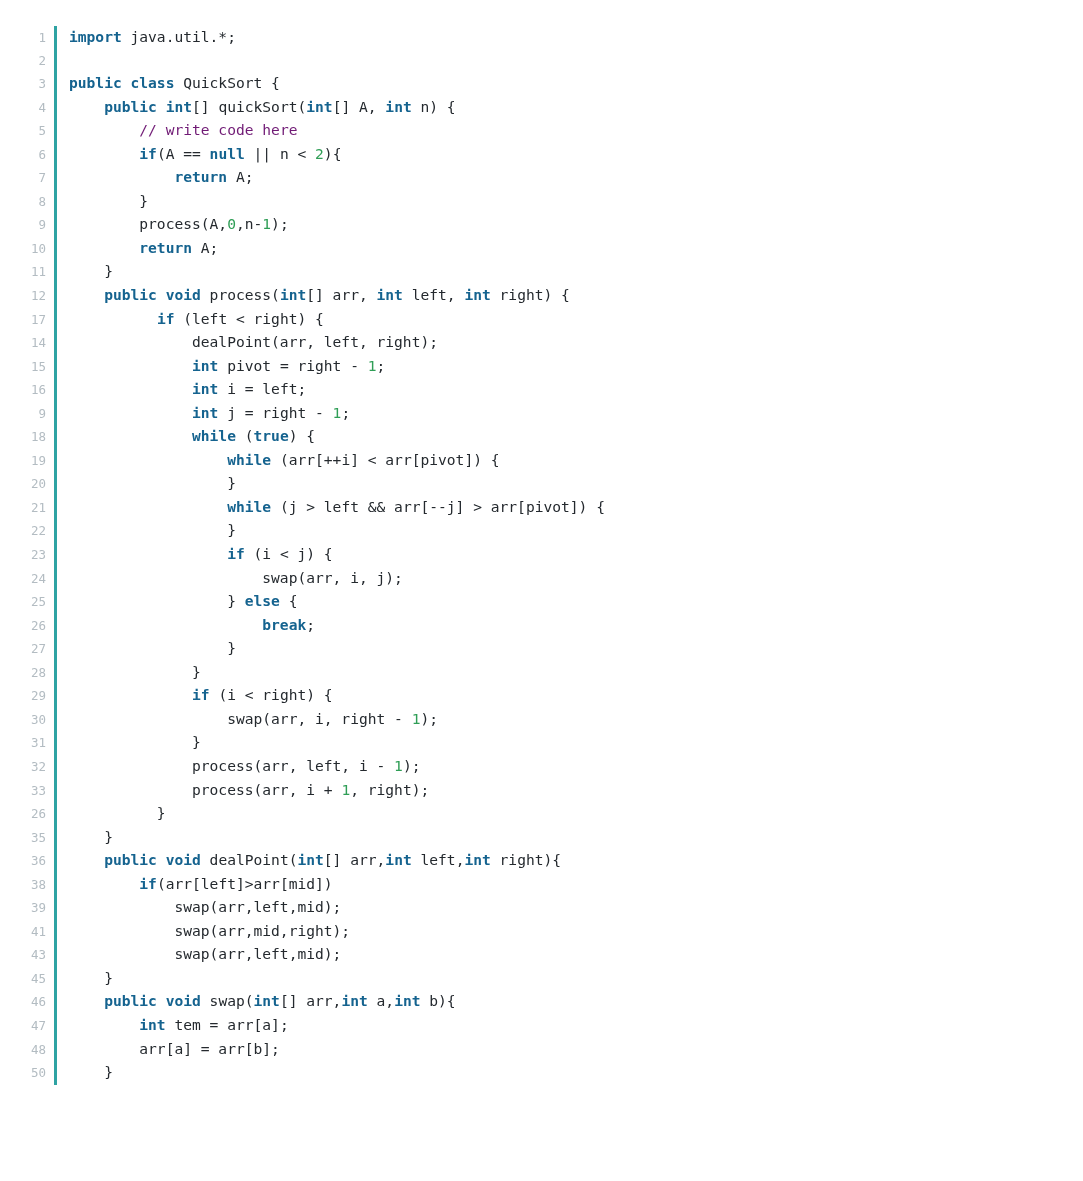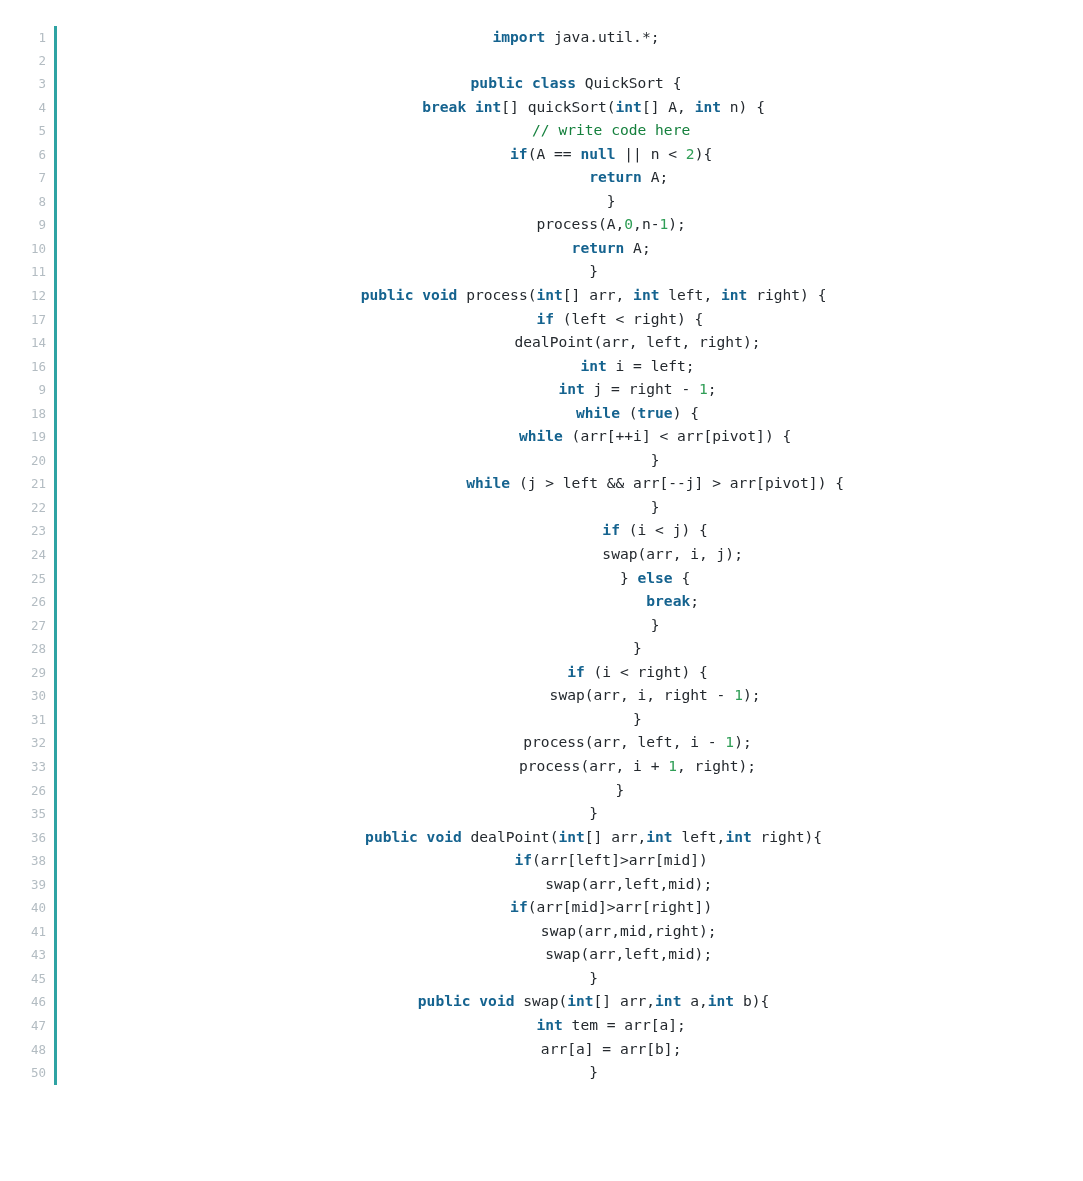--- a/index.html
+++ b/index.html
@@ -50,29 +50,28 @@
 
   .code-cell {
     padding: 0 0 0 12px;
     vertical-align: baseline;
     font-family: "DejaVu Sans Mono", "Liberation Mono", monospace;
     font-size: 14.6px;
     line-height: 22.55px;
     color: #24292e;
     white-space: pre;
     letter-spacing: 0px;
-    text-align: center;
   }
 
   .code-cell .ln { display: block; white-space: pre; }
 
   
   .kw   { color: #15638f; font-weight: bold; }
   .num  { color: #2f9e56; }
-  .cmt  { color: #15803d; }
+  .cmt  { color: #701a75; }
   .pl   { color: #24292e; }
 </style>
 </head>
 <body>
 
 <div id="editor">
   <table class="code-table">
     <tbody id="code-body">
         <tr class="code-row">
           <td class="gutter-cell">1</td>
@@ -81,21 +80,21 @@
         <tr class="code-row">
           <td class="gutter-cell">2</td>
           <td class="code-cell"><span class="ln"><span class="pl"></span></span></td>
         </tr>
         <tr class="code-row">
           <td class="gutter-cell">3</td>
           <td class="code-cell"><span class="ln"><span class="kw">public class</span><span class="pl"> QuickSort {</span></span></td>
         </tr>
         <tr class="code-row">
           <td class="gutter-cell">4</td>
-          <td class="code-cell"><span class="ln"><span class="pl">    </span><span class="kw">break int</span><span class="pl">[] quickSort(</span><span class="kw">int</span><span class="pl">[] A, </span><span class="kw">int</span><span class="pl"> n) {</span></span></td>
+          <td class="code-cell"><span class="ln"><span class="pl">    </span><span class="kw">public int</span><span class="pl">[] quickSort(</span><span class="kw">int</span><span class="pl">[] A, </span><span class="kw">int</span><span class="pl"> n) {</span></span></td>
         </tr>
         <tr class="code-row">
           <td class="gutter-cell">5</td>
           <td class="code-cell"><span class="ln"><span class="pl">        </span><span class="cmt">// write code here</span></span></td>
         </tr>
         <tr class="code-row">
           <td class="gutter-cell">6</td>
           <td class="code-cell"><span class="ln"><span class="pl">        </span><span class="kw">if</span><span class="pl">(A == </span><span class="kw">null</span><span class="pl"> || n &lt; </span><span class="num">2</span><span class="pl">){</span></span></td>
         </tr>
         <tr class="code-row">
@@ -124,20 +123,24 @@
         </tr>
         <tr class="code-row">
           <td class="gutter-cell">17</td>
           <td class="code-cell"><span class="ln"><span class="pl">          </span><span class="kw">if</span><span class="pl"> (left &lt; right) {</span></span></td>
         </tr>
         <tr class="code-row">
           <td class="gutter-cell">14</td>
           <td class="code-cell"><span class="ln"><span class="pl">              dealPoint(arr, left, right);</span></span></td>
         </tr>
         <tr class="code-row">
+          <td class="gutter-cell">15</td>
+          <td class="code-cell"><span class="ln"><span class="pl">              </span><span class="kw">int</span><span class="pl"> pivot = right - </span><span class="num">1</span><span class="pl">;</span></span></td>
+        </tr>
+        <tr class="code-row">
           <td class="gutter-cell">16</td>
           <td class="code-cell"><span class="ln"><span class="pl">              </span><span class="kw">int</span><span class="pl"> i = left;</span></span></td>
         </tr>
         <tr class="code-row">
           <td class="gutter-cell">9</td>
           <td class="code-cell"><span class="ln"><span class="pl">              </span><span class="kw">int</span><span class="pl"> j = right - </span><span class="num">1</span><span class="pl">;</span></span></td>
         </tr>
         <tr class="code-row">
           <td class="gutter-cell">18</td>
           <td class="code-cell"><span class="ln"><span class="pl">              </span><span class="kw">while</span><span class="pl"> (</span><span class="kw">true</span><span class="pl">) {</span></span></td>
@@ -214,24 +217,20 @@
           <td class="gutter-cell">36</td>
           <td class="code-cell"><span class="ln"><span class="pl">    </span><span class="kw">public void</span><span class="pl"> dealPoint(</span><span class="kw">int</span><span class="pl">[] arr,</span><span class="kw">int</span><span class="pl"> left,</span><span class="kw">int</span><span class="pl"> right){</span></span></td>
         </tr>
         <tr class="code-row">
           <td class="gutter-cell">38</td>
           <td class="code-cell"><span class="ln"><span class="pl">        </span><span class="kw">if</span><span class="pl">(arr[left]&gt;arr[mid])</span></span></td>
         </tr>
         <tr class="code-row">
           <td class="gutter-cell">39</td>
           <td class="code-cell"><span class="ln"><span class="pl">            swap(arr,left,mid);</span></span></td>
-        </tr>
-        <tr class="code-row">
-          <td class="gutter-cell">40</td>
-          <td class="code-cell"><span class="ln"><span class="pl">        </span><span class="kw">if</span><span class="pl">(arr[mid]&gt;arr[right])</span></span></td>
         </tr>
         <tr class="code-row">
           <td class="gutter-cell">41</td>
           <td class="code-cell"><span class="ln"><span class="pl">            swap(arr,mid,right);</span></span></td>
         </tr>
         <tr class="code-row">
           <td class="gutter-cell">43</td>
           <td class="code-cell"><span class="ln"><span class="pl">            swap(arr,left,mid);</span></span></td>
         </tr>
         <tr class="code-row">

